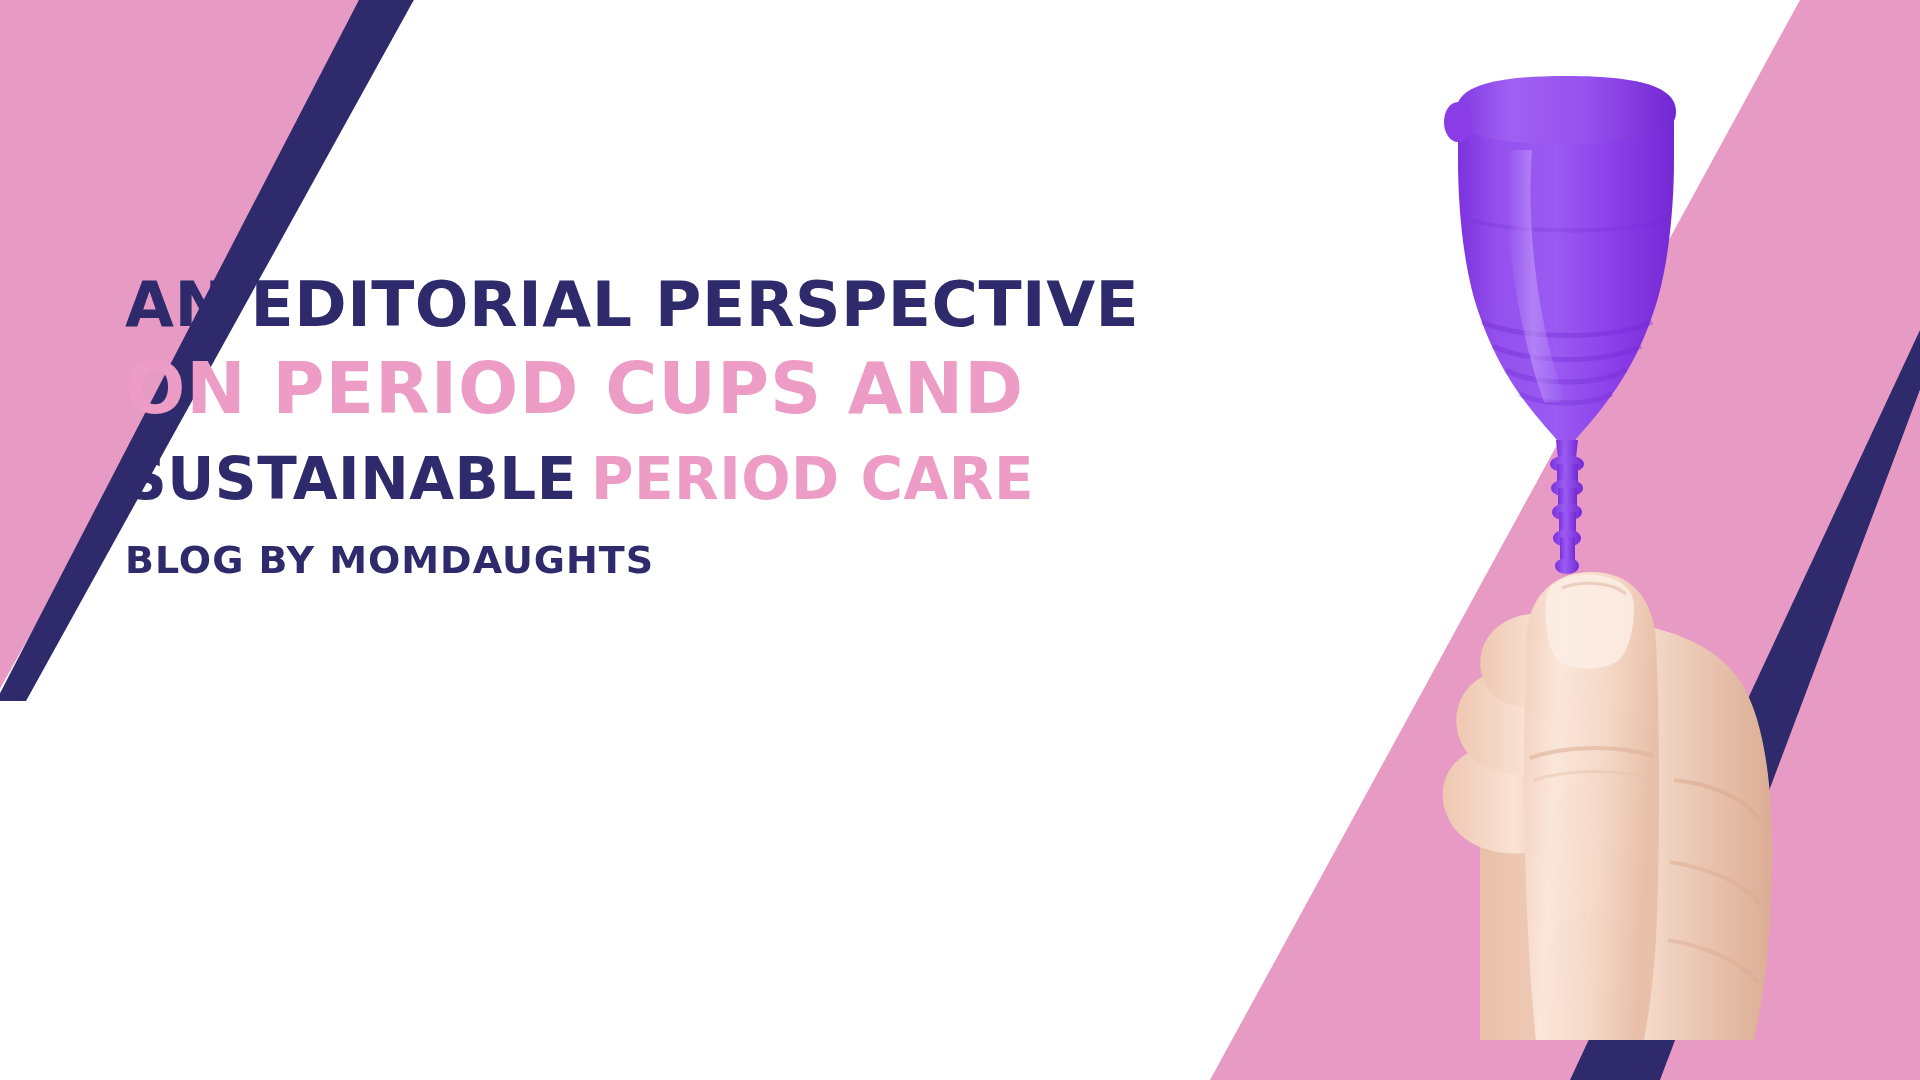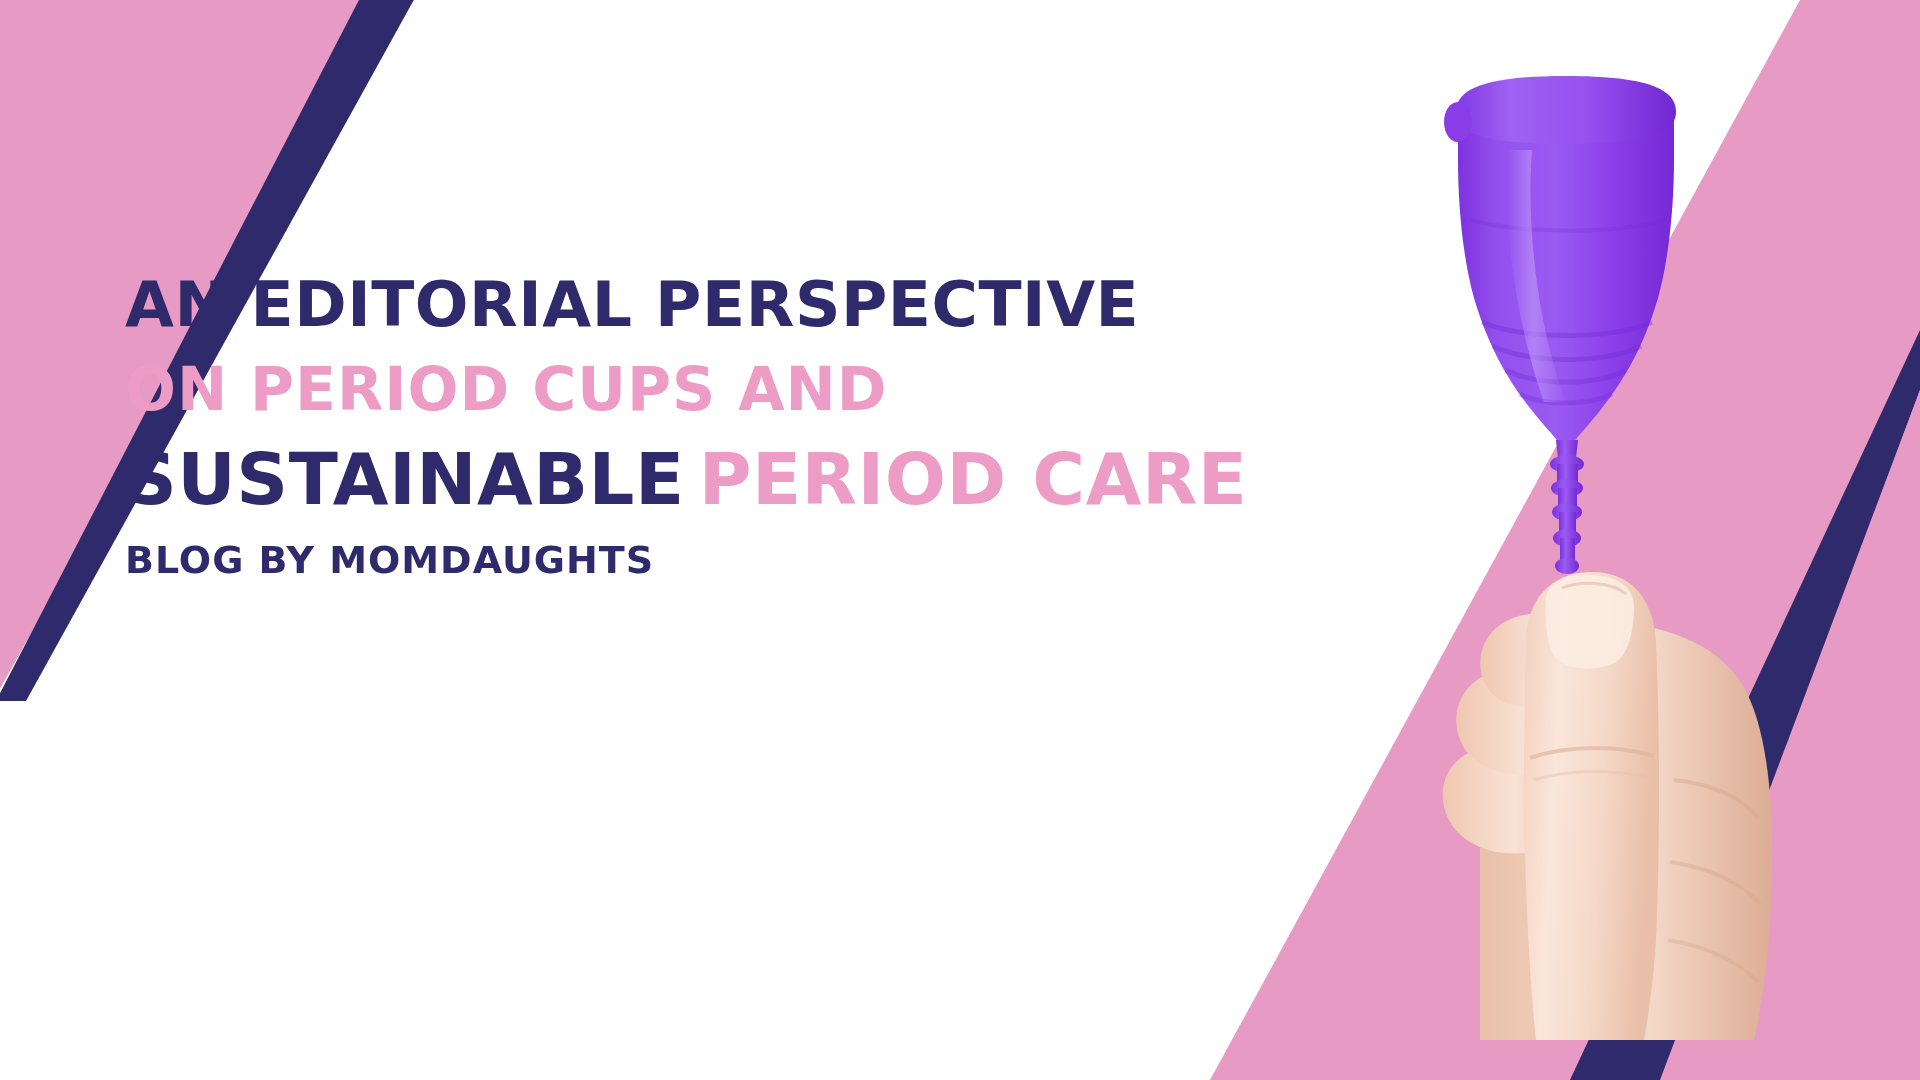--- a/index.html
+++ b/index.html
@@ -92,28 +92,28 @@
   .pink { color: #EC9CC5; }
 
   #line1 {
     font-size: 62px;
     line-height: 74px;
     letter-spacing: 0.5px;
     transform: scaleX(1.02);
     transform-origin: left center;
   }
   #line2 {
-    font-size: 60px;
+    font-size: 71px;
     line-height: 94px;
     letter-spacing: 1px;
     transform: scaleX(1.0);
     transform-origin: left center;
   }
   #line3 {
-    font-size: 72px;
+    font-size: 58px;
     line-height: 86px;
     letter-spacing: 0.5px;
     transform-origin: left center;
   }
   #line3 .seg + .seg { margin-left: 14px; }
   #byline {
     margin: 16px 0 0 0;
     font-family: "DejaVu Sans", sans-serif;
     font-weight: bold;
     font-size: 38px;

